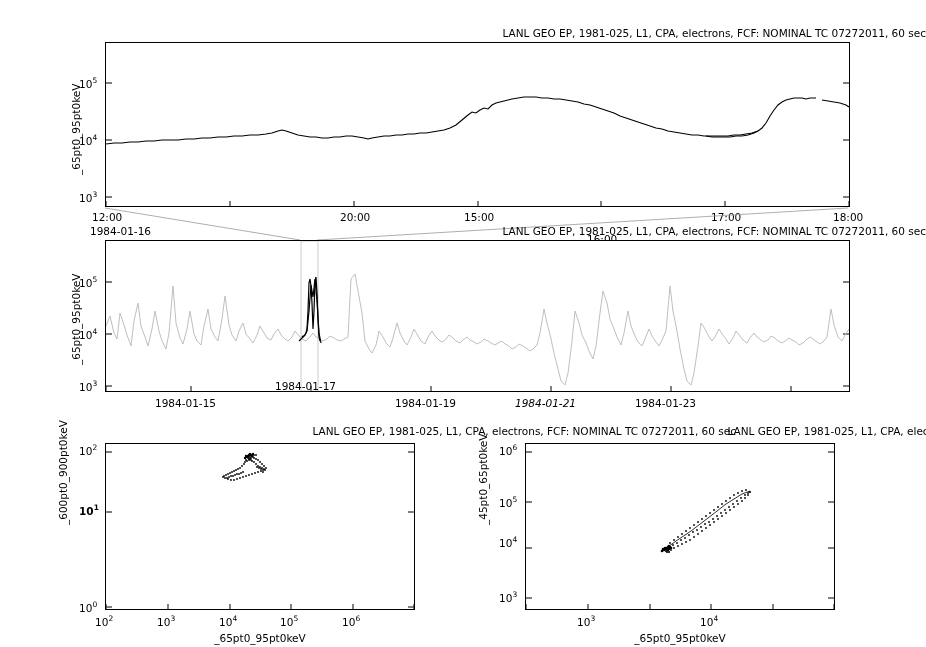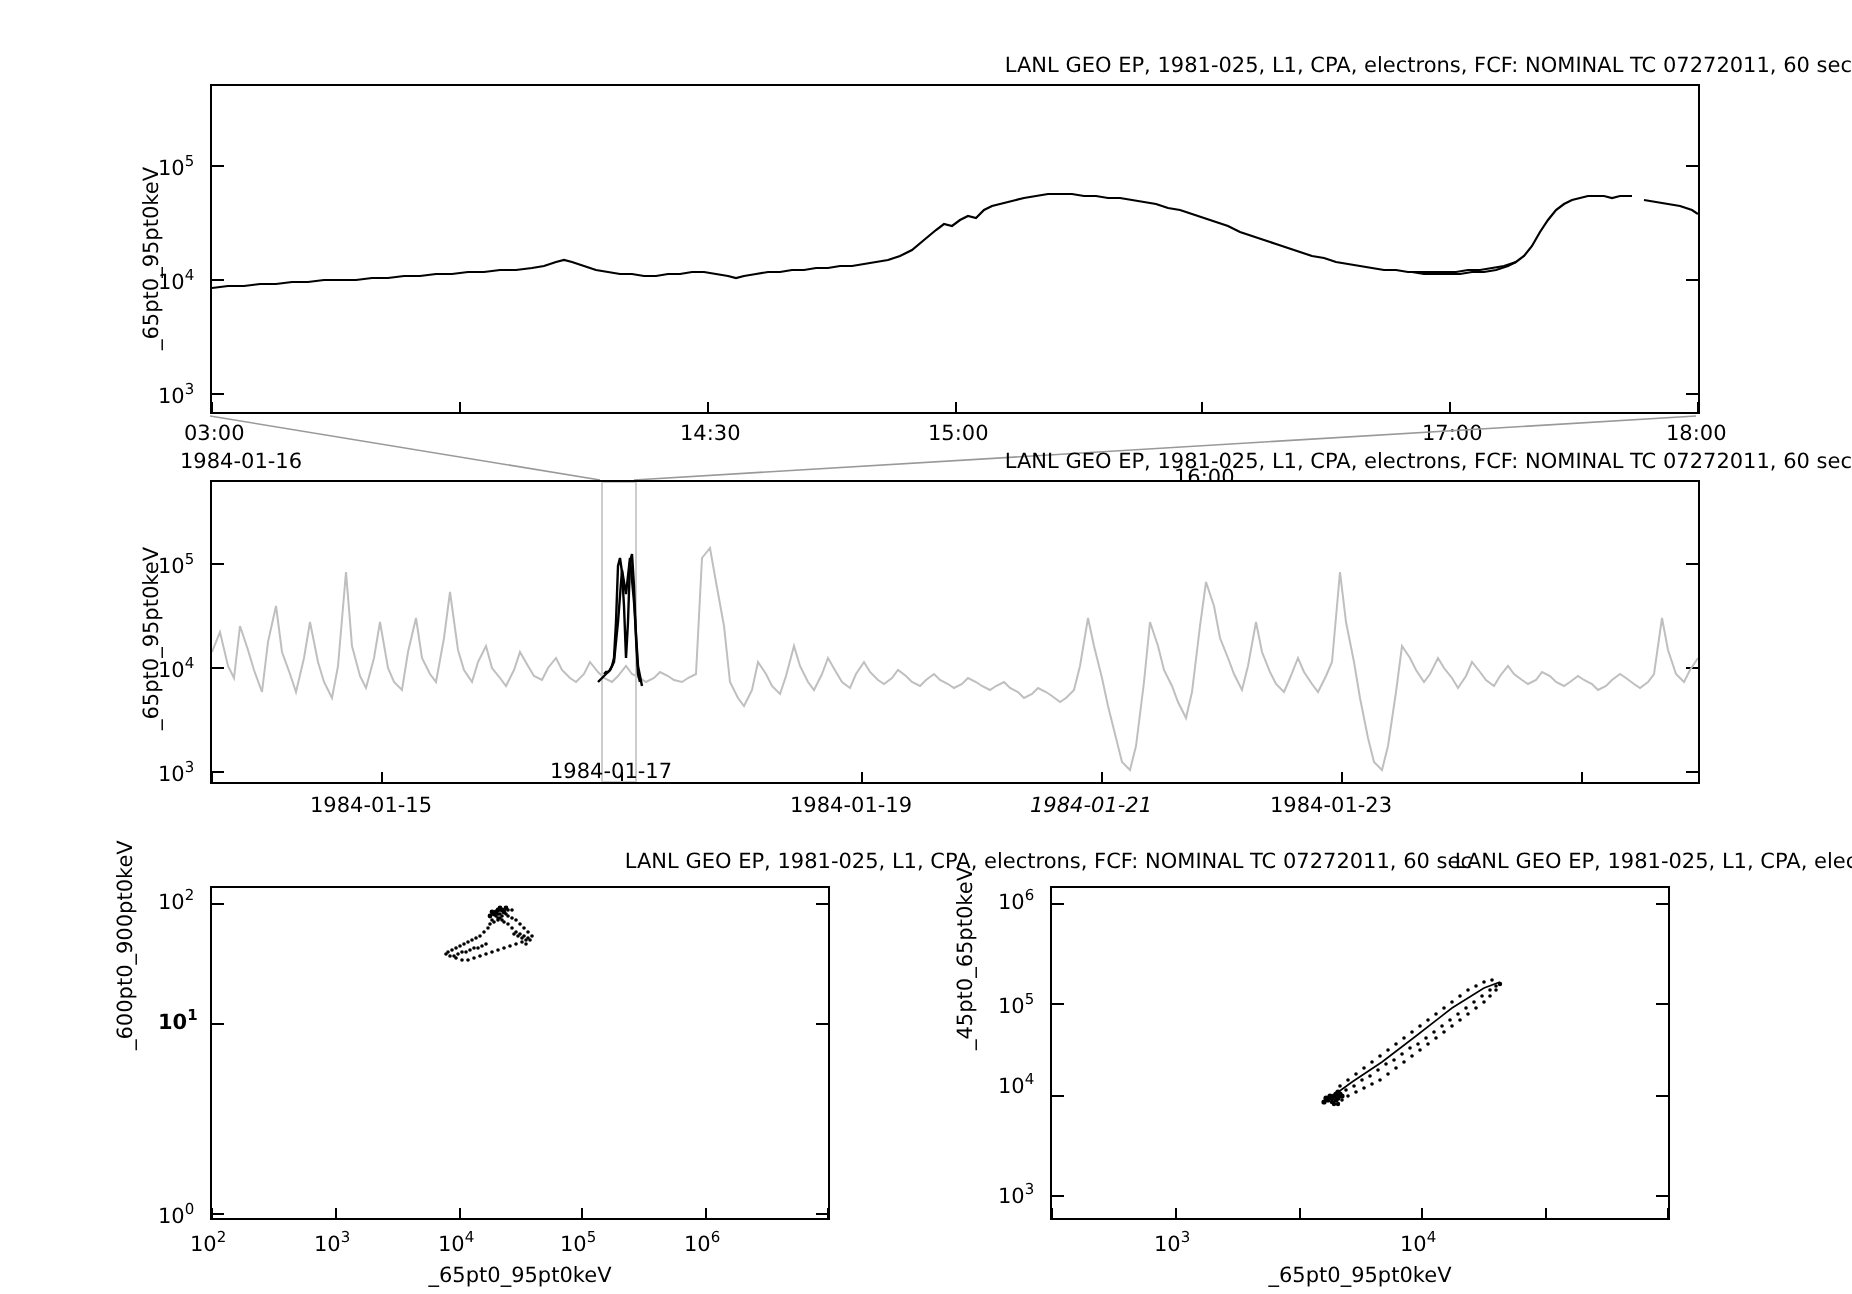--- a/index.html
+++ b/index.html
@@ -93,23 +93,23 @@
       </g>
       <polyline fill="none" stroke="#000000" stroke-width="1.1" points="0,100 6,99.4 12,98.5 18,97.8 25,96.9 31,95.9 37,95.1 43,94.5 50,94.0 56,93.2 62,92.6 68,91.7 75,91.1 81,90.2 87,89.4 93,87.8 100,89.4 106,91.1 112,92.0 118,93.2 124,94.0 131,93.6 137,93.2 143,92.6 149,91.7 155,90.2 162,87.1 168,82.2 174,75.5 180,68.8 186,64.6 193,61.5 199,59.7 205,57.4 211,56.3 217,56.7 224,58.7 230,61.3 236,64.6 242,68.8 248,73.6 255,79.2 261,84.2 267,88.5 273,91.5 279,93.0 286,93.6 292,94.2 298,92.0 304,82.2 310,68.8 317,61.3 323,59.1 329,58.7 335,59.7 341,61.3 348,62.8 354,64.8 360,67.4 366,70.6 372,75.1
                 372,75.1 378,75.3 385,75.6 391,76.0 397,76.4 403,76.8 410,77.2 416,77.6 422,78.0 428,78.5 434,79.0 441,79.5 447,80.0 453,80.6 459,81.2 466,81.8 472,82.4 478,83.0 484,83.6 490,84.2" transform="translate(0,0) scale(1,1)" style="display:none"></polyline>
 
       <polyline fill="none" stroke="#000000" stroke-width="1.1" points="0,101 8,100 16,100 24,99 32,99 40,98 48,98 56,97 64,97 72,97 80,96 88,96 96,95 104,95 112,94 120,94 128,93 136,93 144,92 152,92 160,91 166,90 172,88 176,87 180,88 186,90 192,92 198,93 204,94 210,94 216,95 222,95 228,94 234,94 240,93 246,93 252,94 258,95 262,96 266,95 272,94 278,93 284,93 290,92 296,92 302,91 308,91 314,90 320,90 326,89 332,88 338,87 344,85 350,82 356,77 362,72 366,69 370,70 374,67 378,65 382,66 386,62 390,60 394,59 398,58 402,57 406,56 412,55 418,54 424,54 430,54 436,55 442,55 448,56 454,56 460,57 466,58 472,59 478,61 484,62 490,64 496,66 502,68 508,70 514,73 520,75 526,77 532,79 538,81 544,83 550,85 556,86 562,88 568,89 574,90 580,91 586,92 592,92 598,93 604,93 610,93 616,93 622,93 628,92 634,92 640,91 646,90 652,88 656,85 660,80 664,73 668,67 672,62 676,59 680,57 684,56 688,55 692,55 696,55 700,56 704,55 708,55 710,55"></polyline>
       <polyline fill="none" stroke="#000000" stroke-width="1.1" points="716,57 722,58 728,59 734,60 740,62 743,64"></polyline>
       <polyline fill="none" stroke="#000000" stroke-width="1.1" points="600,93 606,94 612,94 618,94 624,94 630,93 636,93 642,92 648,90 652,88"></polyline>
     </svg>
   </div>
 
-  <div class="tick-label" style="left:92px; top:211px;">03:00</div>
+  <div class="tick-label" style="left:92px; top:211px;">12:00</div>
   <div class="tick-label" style="left:216px; top:211px;margin-top:38px;">13:00</div>
-  <div class="tick-label" style="left:340px; top:211px;">14:30</div>
+  <div class="tick-label" style="left:340px; top:211px;">20:00</div>
   <div class="tick-label" style="left:464px; top:211px;">15:00</div>
   <div class="tick-label" style="left:587px; top:211px;margin-top:22px;">16:00</div>
   <div class="tick-label" style="left:711px; top:211px;">17:00</div>
   <div class="tick-label" style="left:833px; top:211px;">18:00</div>
 
   <div class="tick-label" style="left:90px; top:225px;">1984-01-16</div>
 </div>
 
 <svg class="panel" style="left:105px; top:207px; width:745px; height:35px;">
   <line x1="0" y1="1" x2="195" y2="33" stroke="#999999" stroke-width="0.8"></line>

